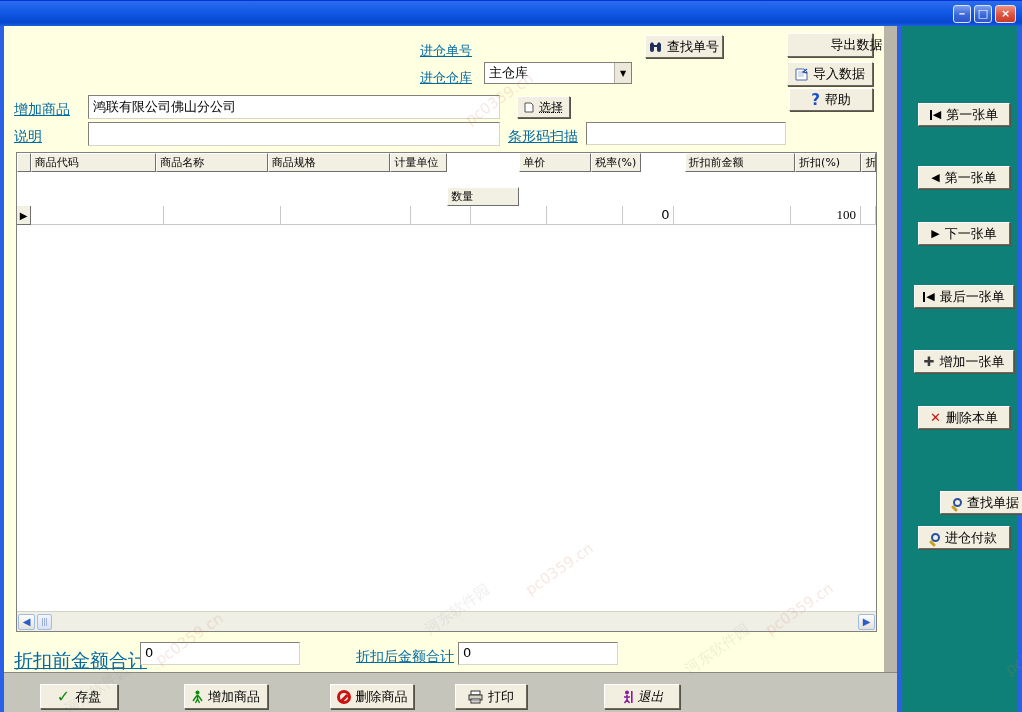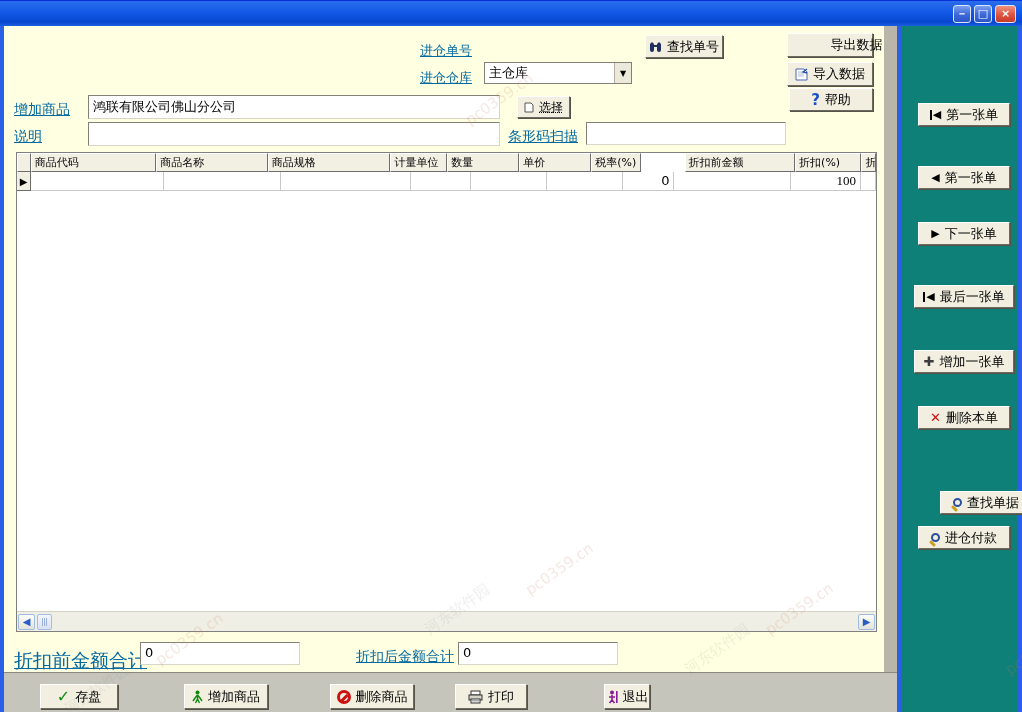--- a/index.html
+++ b/index.html
@@ -146,21 +146,21 @@
   <div class="lbl" style="left:508px; top:128px; font-size:14px;">条形码扫描</div>
   <div class="field" style="left:586px; top:122px; width:200px; height:23px;"></div>
 
   <div id="grid">
     <div class="g-row" id="grid-header">
         <div class="g-hcell" style="width: 14px;"></div>
         <div class="g-hcell" style="width: 133px;">商品代码</div>
         <div class="g-hcell" style="width: 118px;">商品名称</div>
         <div class="g-hcell" style="width: 130px;">商品规格</div>
         <div class="g-hcell" style="width: 60px;">计量单位</div>
-        <div class="g-hcell" style="width: 76px;">数量</div>
+        <div class="g-hcell" style="width: 76px; margin-top: 34px;">数量</div>
         <div class="g-hcell" style="width: 76px;">单价</div>
         <div class="g-hcell" style="width: 52px;">税率(%)</div>
         <div class="g-hcell" style="width: 117px; margin-left: 44px;">折扣前金额</div>
         <div class="g-hcell" style="width: 70px;">折扣(%)</div>
         <div class="g-hcell" style="width: 15px;">折</div>
       </div>
     <div class="g-row" id="grid-row0">
         <div class="g-sel" style="width: 14px; height: 19px;">
           <span class="icon">▶</span>
         </div>
@@ -276,21 +276,21 @@
         <span class="icon">
           <svg width="15" height="14" viewBox="0 0 15 14">
             <rect x="3" y="1" width="9" height="4" fill="#fff" stroke="#333"></rect>
             <rect x="1" y="5" width="13" height="5" fill="#d8d4c8" stroke="#333"></rect>
             <rect x="3" y="9" width="9" height="4" fill="#fff" stroke="#333"></rect>
             <path d="M4 10.5 h7 M4 12 h7" stroke="#888" stroke-width=".7"></path>
           </svg>
         </span>
         <span>打印</span>
       </div>
-      <div class="btn3d" style="left: 600px; top: 11px; width: 46px; height: 25px;">
+      <div class="btn3d" style="left: 600px; top: 11px; width: 76px; height: 25px; font-style: italic;">
         <span class="icon">
           <svg width="12" height="14" viewBox="0 0 12 14">
             <circle cx="6" cy="2.5" r="2" fill="#8a1a9a"></circle>
             <path d="M6 5 L6 10 M6 10 L3.5 13 M6 10 L8.5 13 M3 7 L9 7" stroke="#8a1a9a" stroke-width="1.6" fill="none"></path>
             <rect x="10" y="1" width="1.6" height="12" fill="#8a1a9a"></rect>
           </svg>
         </span>
         <span>退出</span>
       </div>
     </div>

